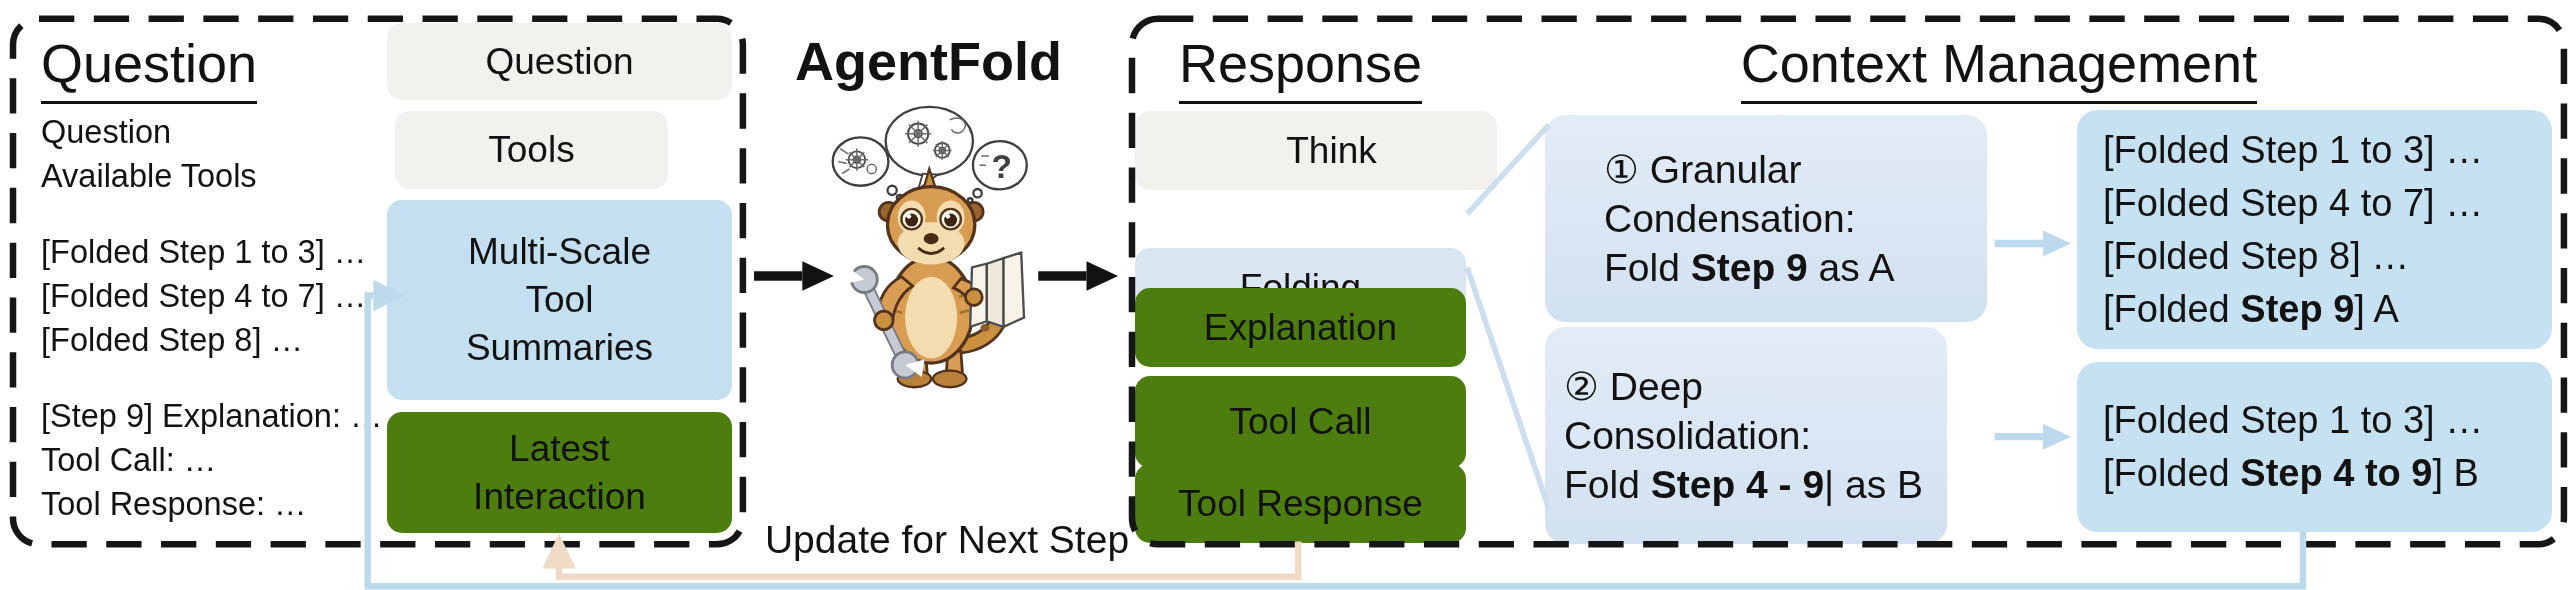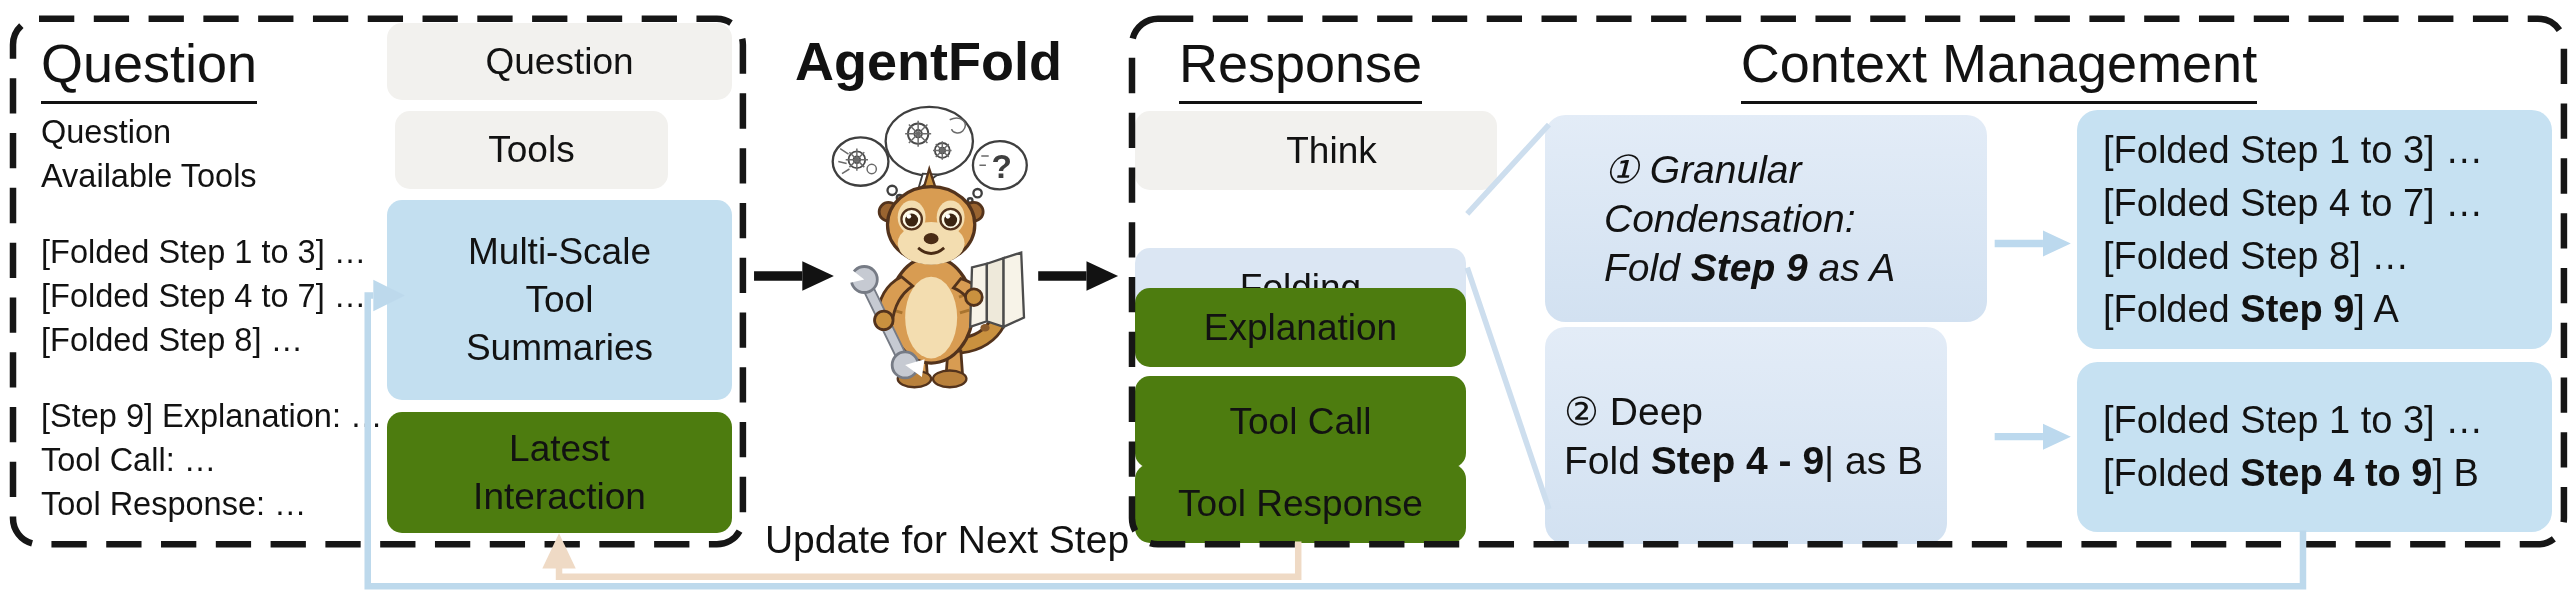--- a/index.html
+++ b/index.html
@@ -162,28 +162,29 @@
   <div class="abs box gray" style="left:1135px; top:111px; width:331px; height:79px;padding-left:31px;">Think</div>
   <div class="abs box bluelight" style="left:1135px; top:200px; width:331px; height:79px;margin-top:48px;">Folding</div>
   <div class="abs box peach" style="left:1135px; top:288px; width:331px; height:79px;">Explanation</div>
   <div class="abs box peach" style="left:1135px; top:376px; width:331px; height:92px;">Tool Call</div>
   <div class="abs box peach" style="left:1135px; top:464px; width:331px; height:79px;">Tool Response</div>
 
   <div class="abs title tcenter" style="left:1711px; top:32px; width:576px;">
     <span class="u">Context Management</span>
   </div>
 
-  <div class="abs cmbox" style="left:1545px; top:115px; width:383px; height:207px;font-style:italic;">
+  <div class="abs cmbox" style="left:1545px; top:115px; width:383px; height:207px;">
     <div>① Granular</div>
     <div>Condensation:</div>
     <div><span>Fold </span><span class="b">Step 9</span><span> as A</span></div>
   </div>
 
   <div class="abs cmbox" style="left:1545px; top:327px; width:383px; height:217px;padding-left:19px;">
     <div>② Deep</div>
+    <div>Consolidation:</div>
     <div><span>Fold </span><span class="b">Step 4 - 9</span><span>| as B</span></div>
   </div>
 
   <div class="abs resbox" style="left:2077px; top:110px; width:449px; height:239px;">
     <div>[Folded Step 1 to 3] …</div>
     <div>[Folded Step 4 to 7] …</div>
     <div>[Folded Step 8] …</div>
     <div><span>[Folded </span><span class="b">Step 9</span><span>] A</span></div>
   </div>
 

